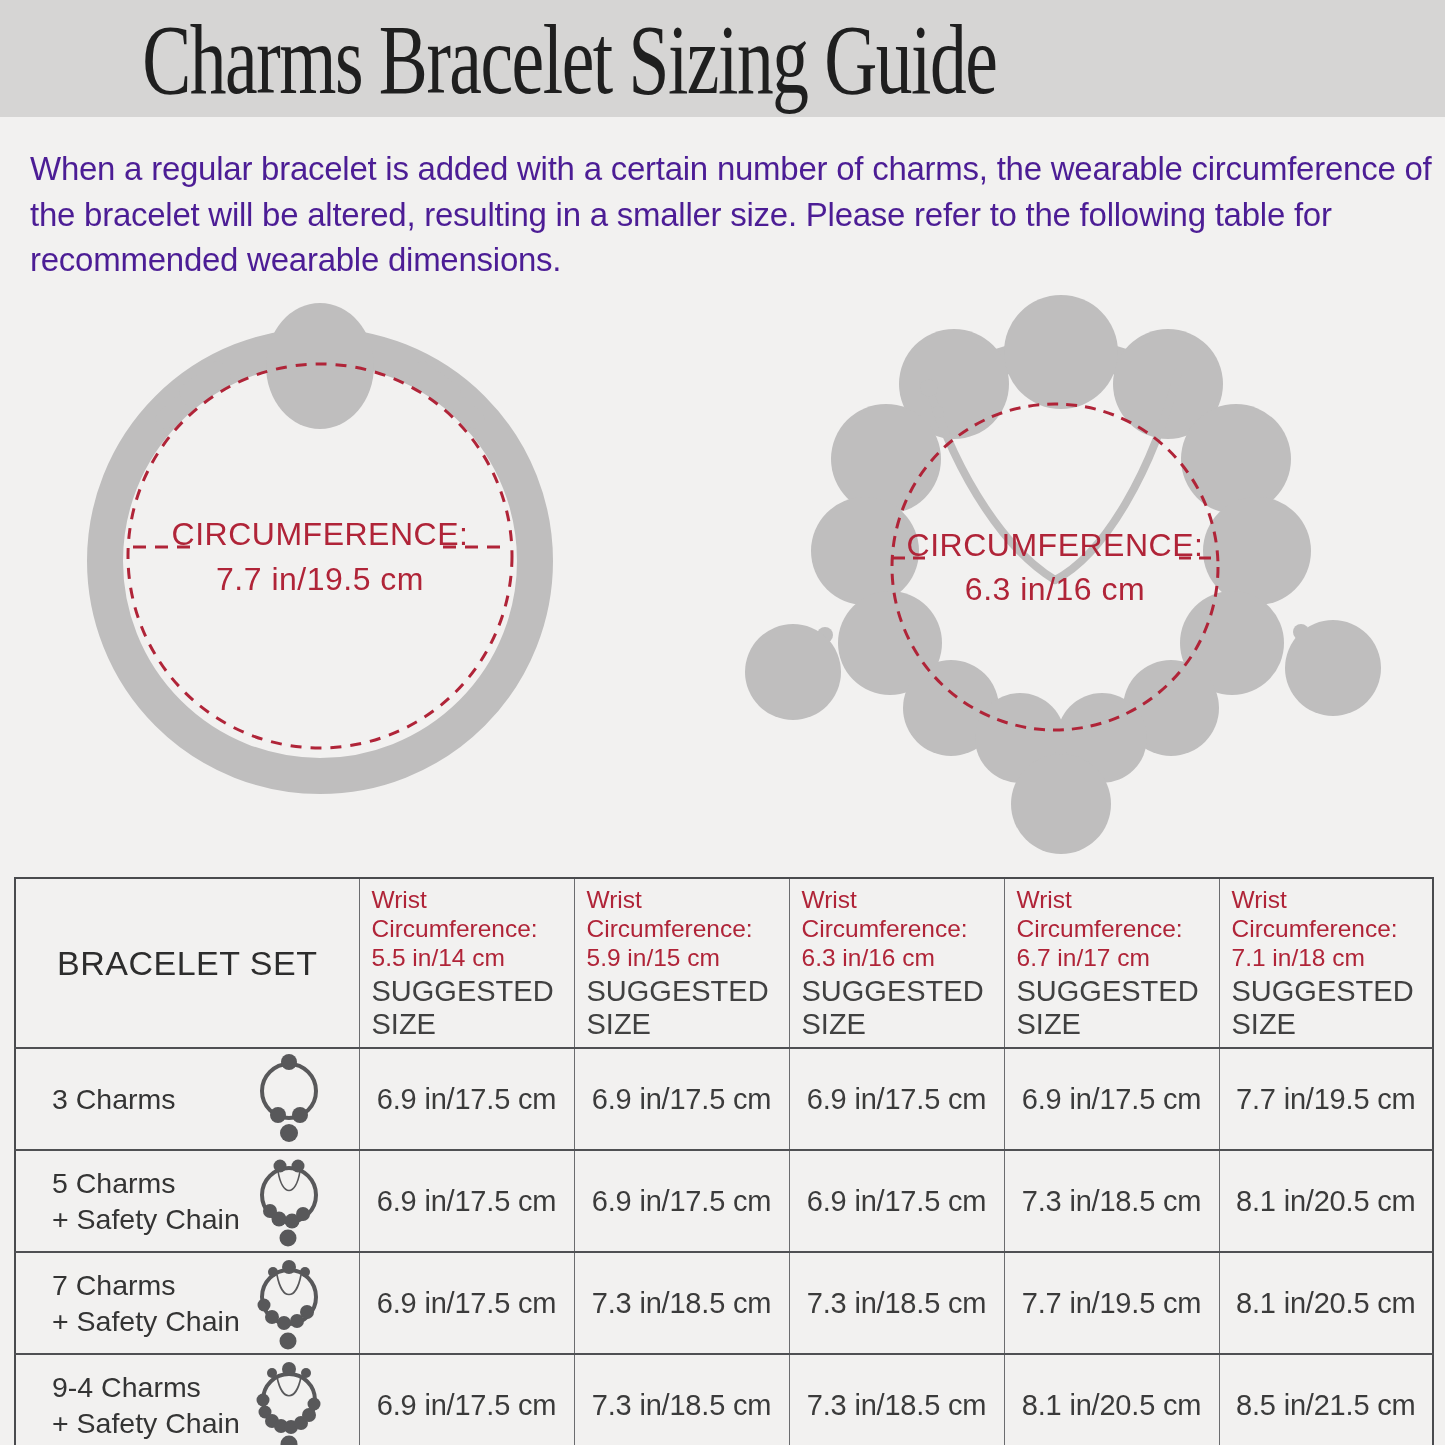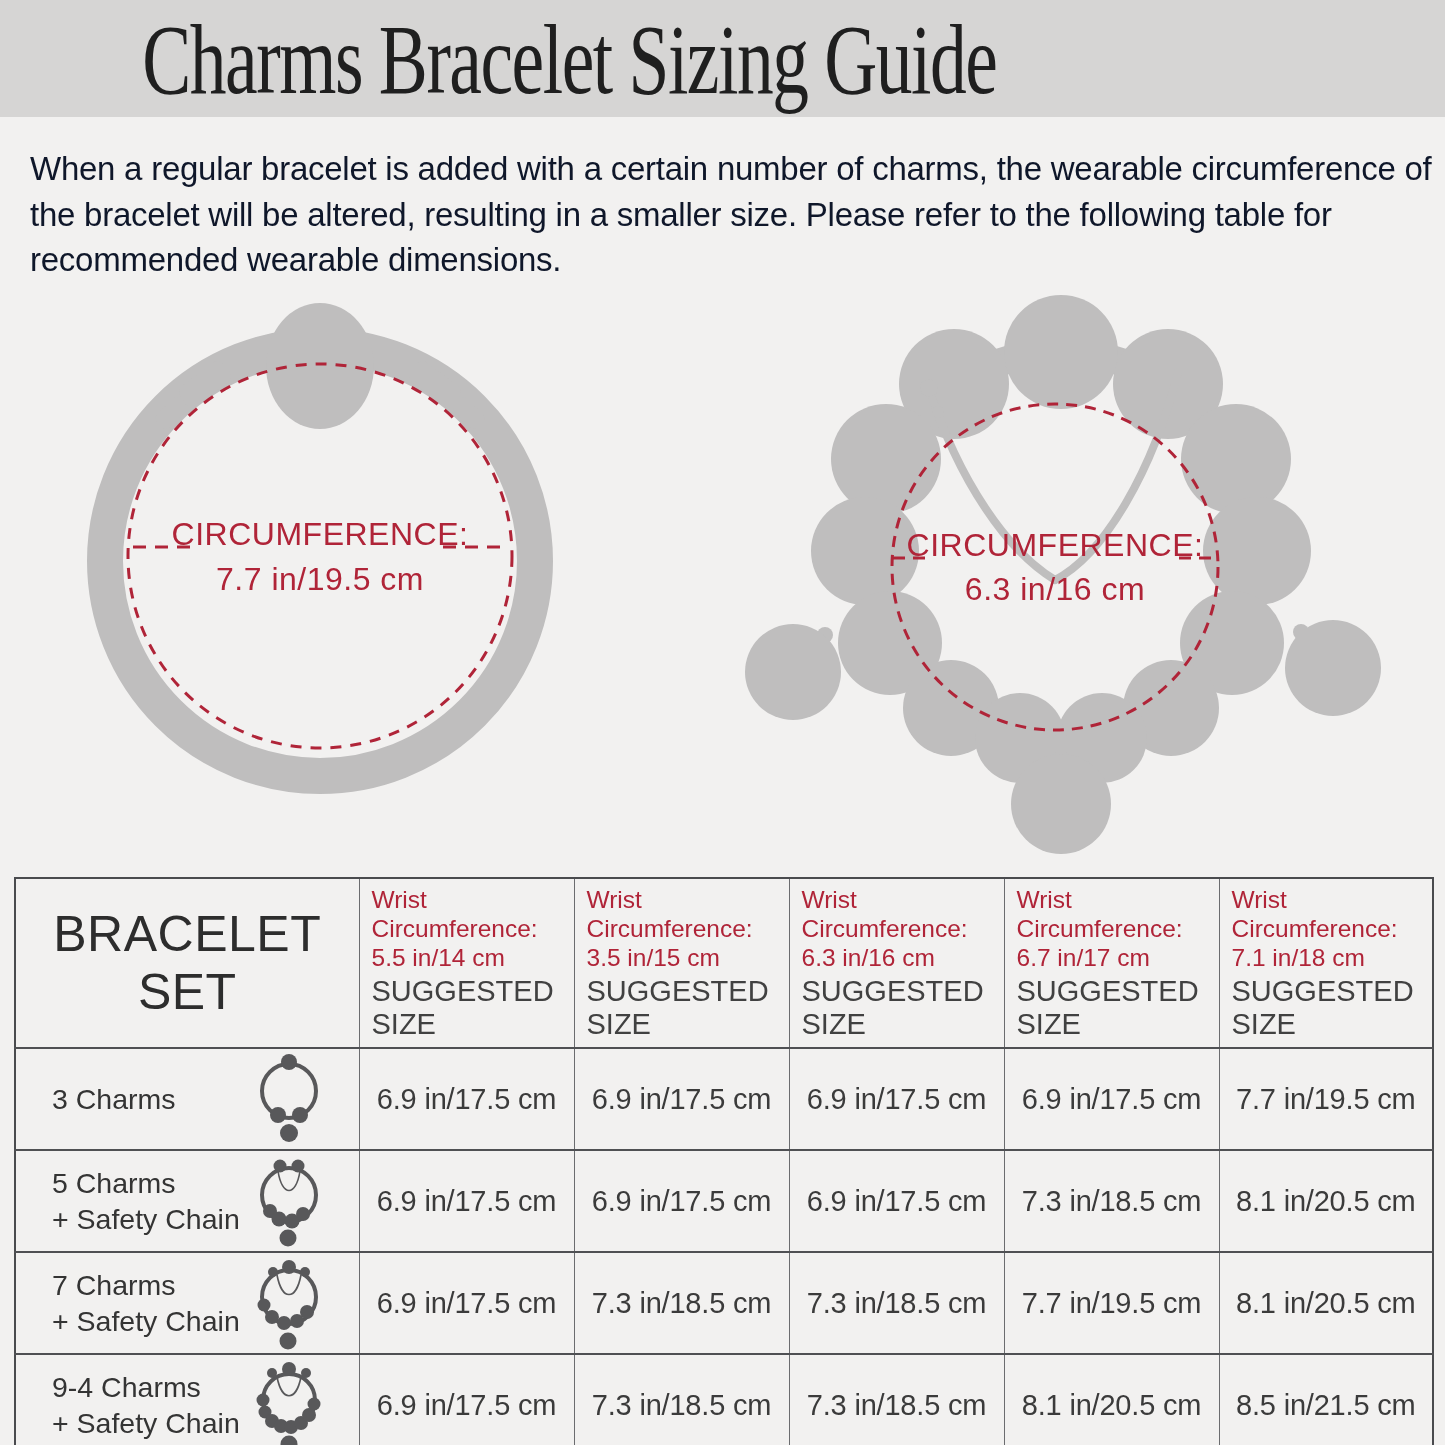--- a/index.html
+++ b/index.html
@@ -35,21 +35,21 @@
     font-size:98px;
     color:#1f1f1f;
     white-space:nowrap;
     transform:scaleX(0.75) scaleY(1.02);
     transform-origin:center center;
     letter-spacing:-2px;
   }
   .intro{
     position:absolute;left:30px;top:146px;width:1402px;
     font-size:33px;line-height:45.5px;letter-spacing:-0.25px;
-    color:#0f172a;
+    color:#4c1d95;
   }
   svg text{font-family:"Liberation Sans",sans-serif;}
   .diagram-left{position:absolute;left:55px;top:278px;width:530px;height:580px;}
   .diagram-right{position:absolute;left:733px;top:280px;width:660px;height:580px;}
   .red-label{fill:var(--accent-red);font-size:32px;letter-spacing:0.5px;}
   
   table.sizing{
     position:absolute;left:14px;top:877px;
     width:1418px;height:567px;
     border-collapse:collapse;table-layout:fixed;
@@ -58,21 +58,21 @@
   table.sizing td, table.sizing th{
     border:1.5px solid var(--border-mid);
     border-bottom:2px solid var(--row-line);
     vertical-align:middle;
     font-weight:normal;
   }
   table.sizing{border:2px solid var(--border-dark);}
   tr.head-row{height:107px;}
   tr.data-row{height:92px;padding-left:16px;}
   .corner-cell{
-    text-align:center;font-size:50px;letter-spacing:0.5px;color:#2d2d2d;
+    text-align:center;font-size:34px;letter-spacing:0.5px;color:#2d2d2d;
   }
   .col-head{
     text-align:left;padding:6px 4px 6px 12px;
   }
   .col-head .wrist{color:var(--accent-red);font-size:24.5px;line-height:29px;display:block;}
   .col-head .suggested{color:#414141;font-size:29px;line-height:33px;display:block;margin-top:3px;}
   .set-cell{padding:0;}
   .set-inner{
     display:flex;align-items:center;height:100%;
     padding:0 24px 0 36px;
@@ -165,21 +165,21 @@
   <tbody>
       <tr class="head-row">
     <th class="corner-cell">BRACELET SET</th>
     <th class="col-head">
       <span class="wrist">Wrist Circumference:</span>
       <span class="wrist">5.5 in/14 cm</span>
       <span class="suggested">SUGGESTED SIZE</span>
     </th>
     <th class="col-head">
       <span class="wrist">Wrist Circumference:</span>
-      <span class="wrist">3.5 in/15 cm</span>
+      <span class="wrist">5.9 in/15 cm</span>
       <span class="suggested">SUGGESTED SIZE</span>
     </th>
     <th class="col-head">
       <span class="wrist">Wrist Circumference:</span>
       <span class="wrist">6.3 in/16 cm</span>
       <span class="suggested">SUGGESTED SIZE</span>
     </th>
     <th class="col-head">
       <span class="wrist">Wrist Circumference:</span>
       <span class="wrist">6.7 in/17 cm</span>

